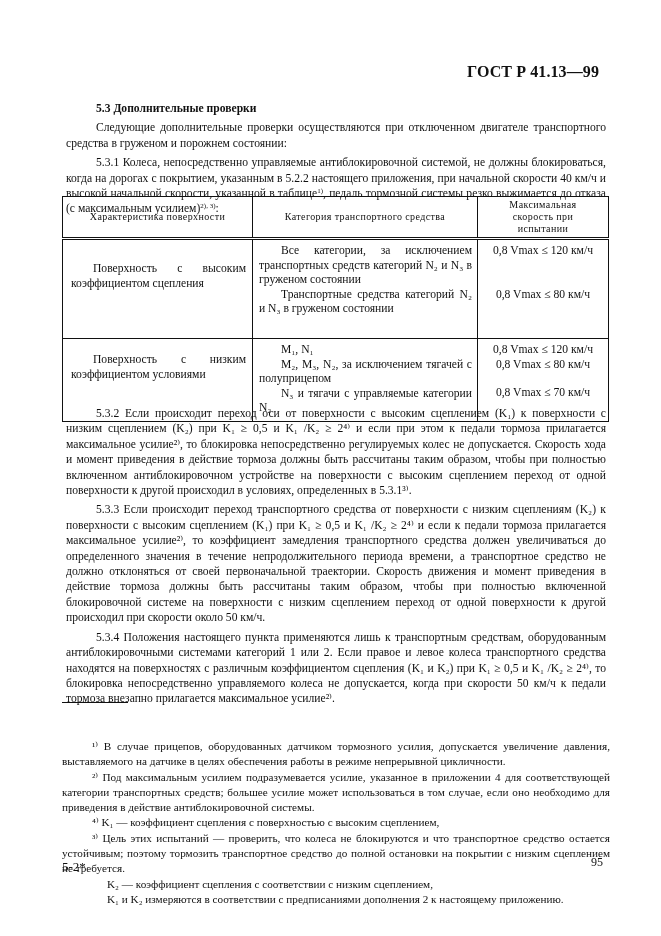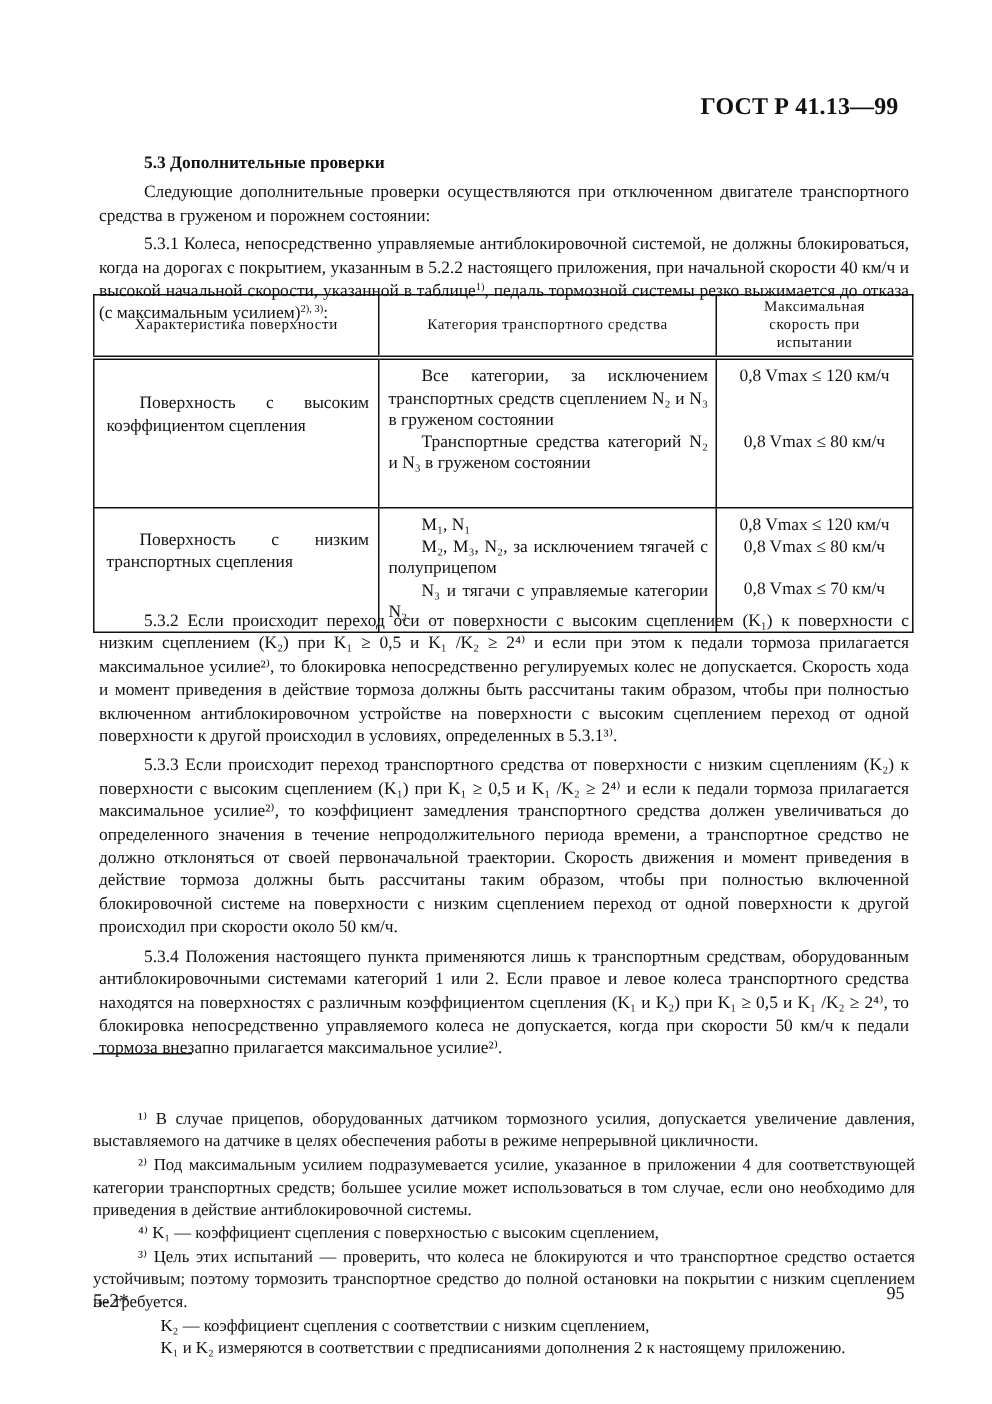--- a/index.html
+++ b/index.html
@@ -49,31 +49,31 @@
         <th>Категория транспортного средства</th>
         <th style="padding:0 30px;">Максимальная скорость при испытании</th>
       </tr>
     </thead>
     <tbody>
       <tr style="height:100px;">
         <td class="surf">
             <span>Поверхность с высоким коэффициентом сцепления</span>
           </td>
         <td class="cat">
-          <div class="cat-item">Все категории, за исключением транспортных средств сцеплением N₂ и N₃ в груженом состоянии</div>
+          <div class="cat-item">Все категории, за исключением транспортных средств категорий N₂ и N₃ в груженом состоянии</div>
           <div class="cat-item">Транспортные средства категорий N₂ и N₃ в груженом состоянии</div>
         </td>
         <td class="speed">
           <span class="speed-line">0,8 Vmax ≤ 120 км/ч</span>
           <span class="speed-line" style="margin-top:29px;">0,8 Vmax ≤ 80 км/ч</span>
         </td>
       </tr>
       <tr style="height:83px;">
         <td class="surf low">
-            <span>Поверхность с низким транспортных сцепления</span>
+            <span>Поверхность с низким коэффициентом условиями</span>
           </td>
         <td class="cat">
           <div class="cat-item">M₁, N₁</div>
           <div class="cat-item">M₂, M₃, N₂, за исключением тягачей с полуприцепом</div>
           <div class="cat-item">N₃ и тягачи с управляемые категории N₂</div>
         </td>
         <td class="speed">
           <span class="speed-line">0,8 Vmax ≤ 120 км/ч</span>
           <span class="speed-line">0,8 Vmax ≤ 80 км/ч</span>
           <span class="speed-line" style="margin-top:14px;">0,8 Vmax ≤ 70 км/ч</span>

